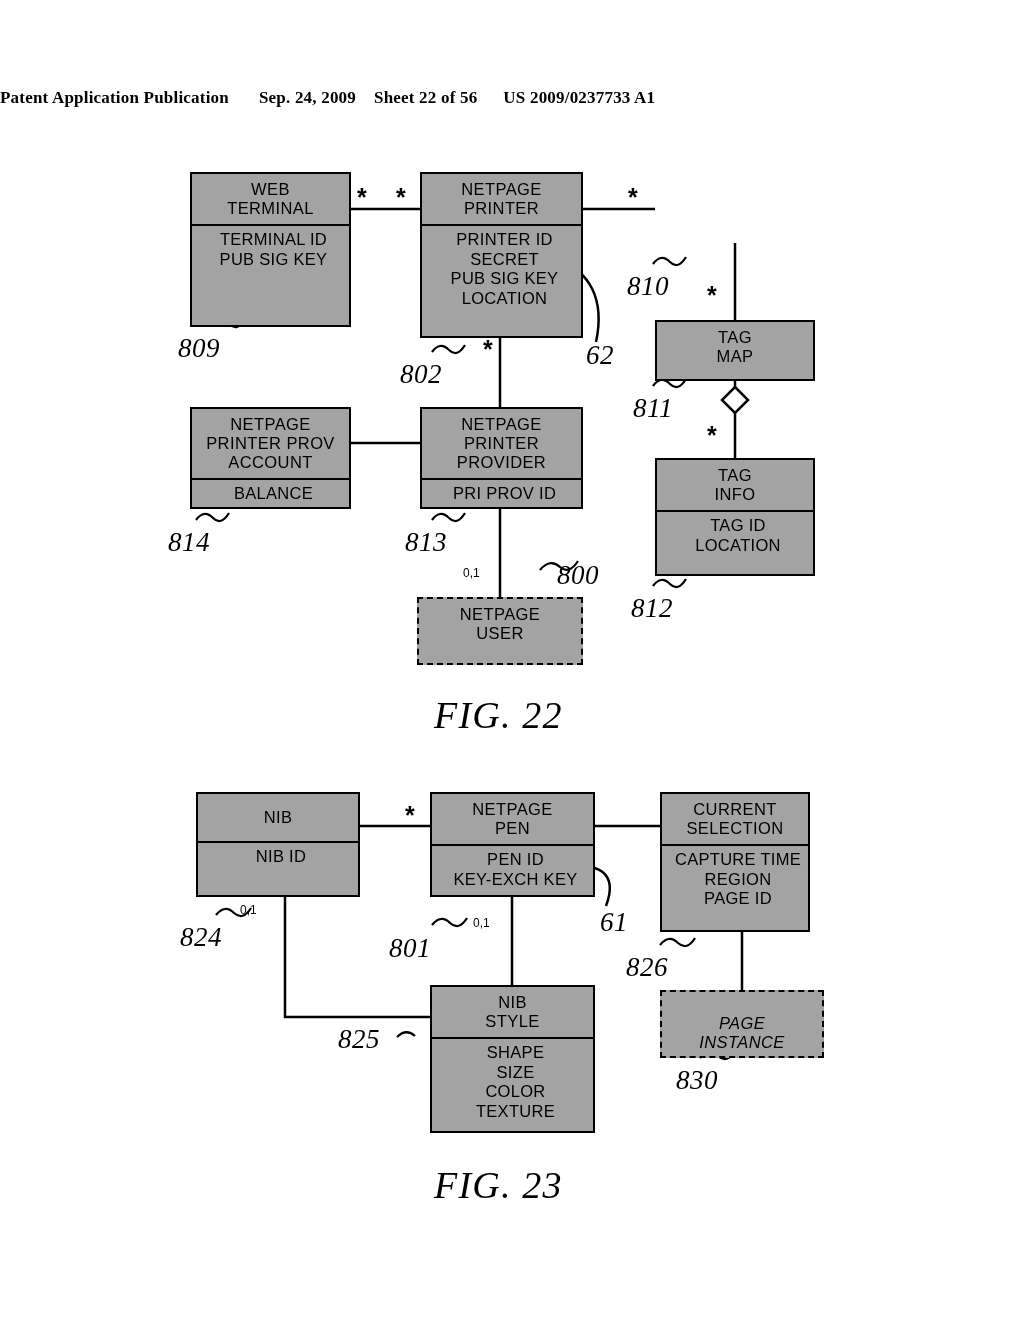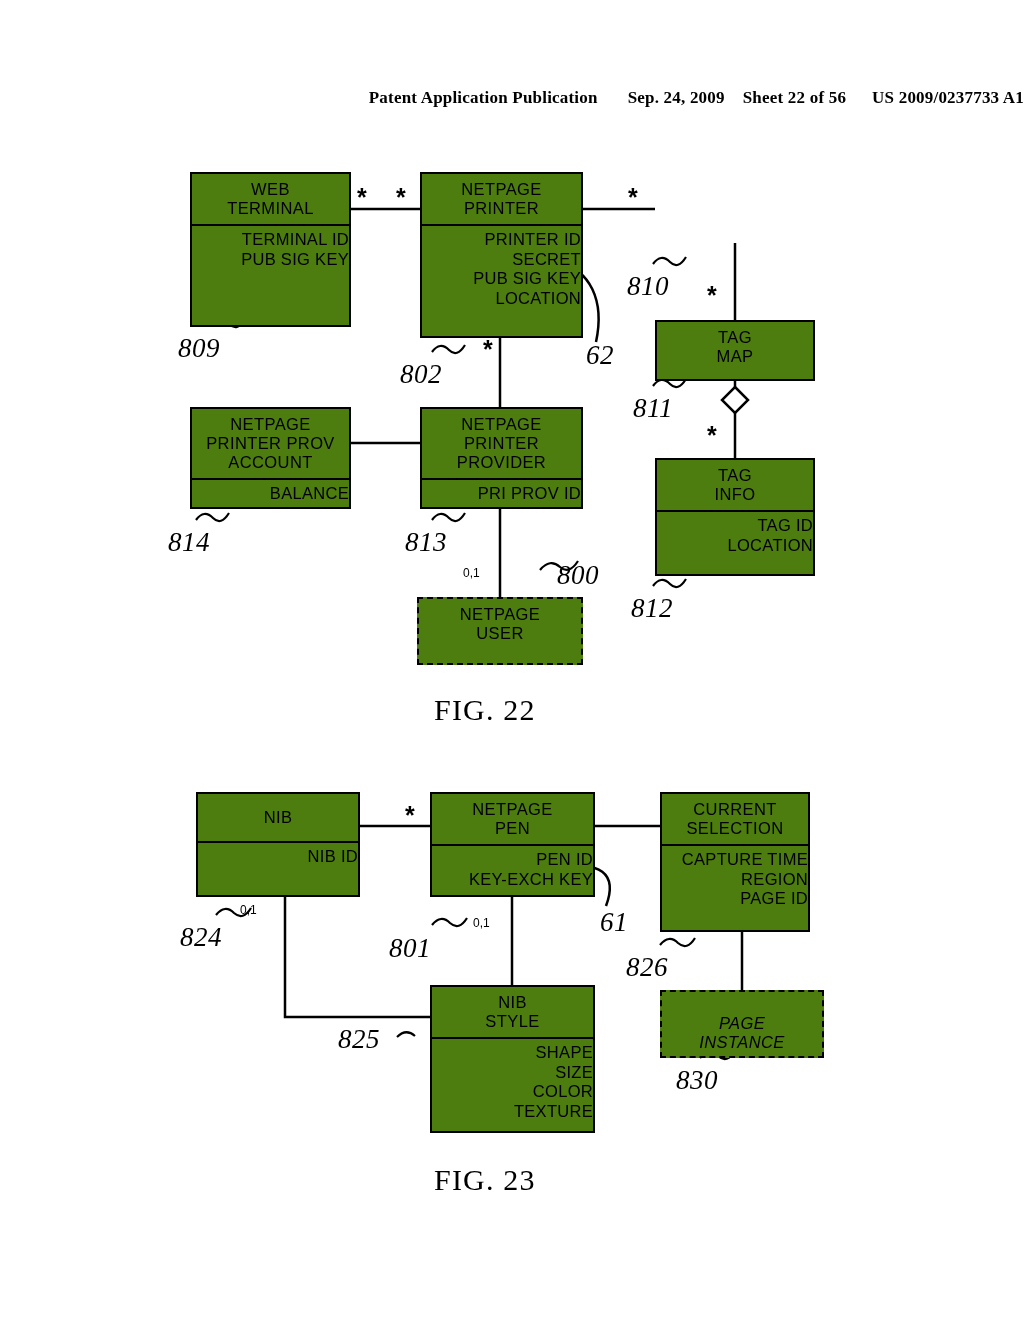--- a/index.html
+++ b/index.html
@@ -15,21 +15,21 @@
     color: #000000;
     overflow: hidden;
   }
 
   
   .page-header {
     position: absolute;
     top: 88px;
     left: 0;
     width: 1024px;
-    text-align: right;
+    text-align: left;
     font-family: "Liberation Serif", serif;
     font-weight: bold;
     font-size: 17px;
     letter-spacing: 0.2px;
     white-space: nowrap;
   }
   .page-header span { display: inline-block; vertical-align: baseline; }
   .hdr-gap-1 { width: 30px; display: inline-block; }
   .hdr-gap-2 { width: 18px; display: inline-block; }
   .hdr-gap-3 { width: 26px; display: inline-block; }
@@ -41,40 +41,40 @@
     top: 0;
     width: 1024px;
     height: 1320px;
   }
 
   
   .ent {
     position: absolute;
     border: 2.5px solid #000;
     box-sizing: border-box;
-    background: #4d7c0f;
+    background: #a3a3a3;
   }
   .ent .title {
     text-align: center;
     font-size: 16.5px;
     line-height: 19px;
     padding: 6px 2px 6px 2px;
     letter-spacing: 0.4px;
     white-space: pre-line;
   }
   .ent .divider {
     border-top: 2.5px solid #000;
   }
   .ent .attrs {
     font-size: 16.5px;
     line-height: 19.5px;
     padding: 4px 0 5px 6px;
     letter-spacing: 0.3px;
     white-space: pre-line;
-    text-align: right;
+    text-align: center;
   }
   .ent.dashed {
     border: 2.5px dashed #000;
   }
   .ent.dashed .title {
     font-style: normal;
   }
   .ent.dashed.italic .title {
     font-style: italic;
     margin-top: 16px;
@@ -100,21 +100,22 @@
   .card.star {
     font-size: 25px;
     font-weight: bold;
     line-height: 14px;
   }
 
   
   .figcap {
     position: absolute;
     font-family: "Liberation Serif", serif;
-    font-size: 30px;
+    font-style: italic;
+    font-size: 38px;
     letter-spacing: 1.2px;
     white-space: nowrap;
   }
 
   svg.lines {
     position: absolute;
     left: 0; top: 0;
     width: 1024px;
     height: 1320px;
     pointer-events: none;

